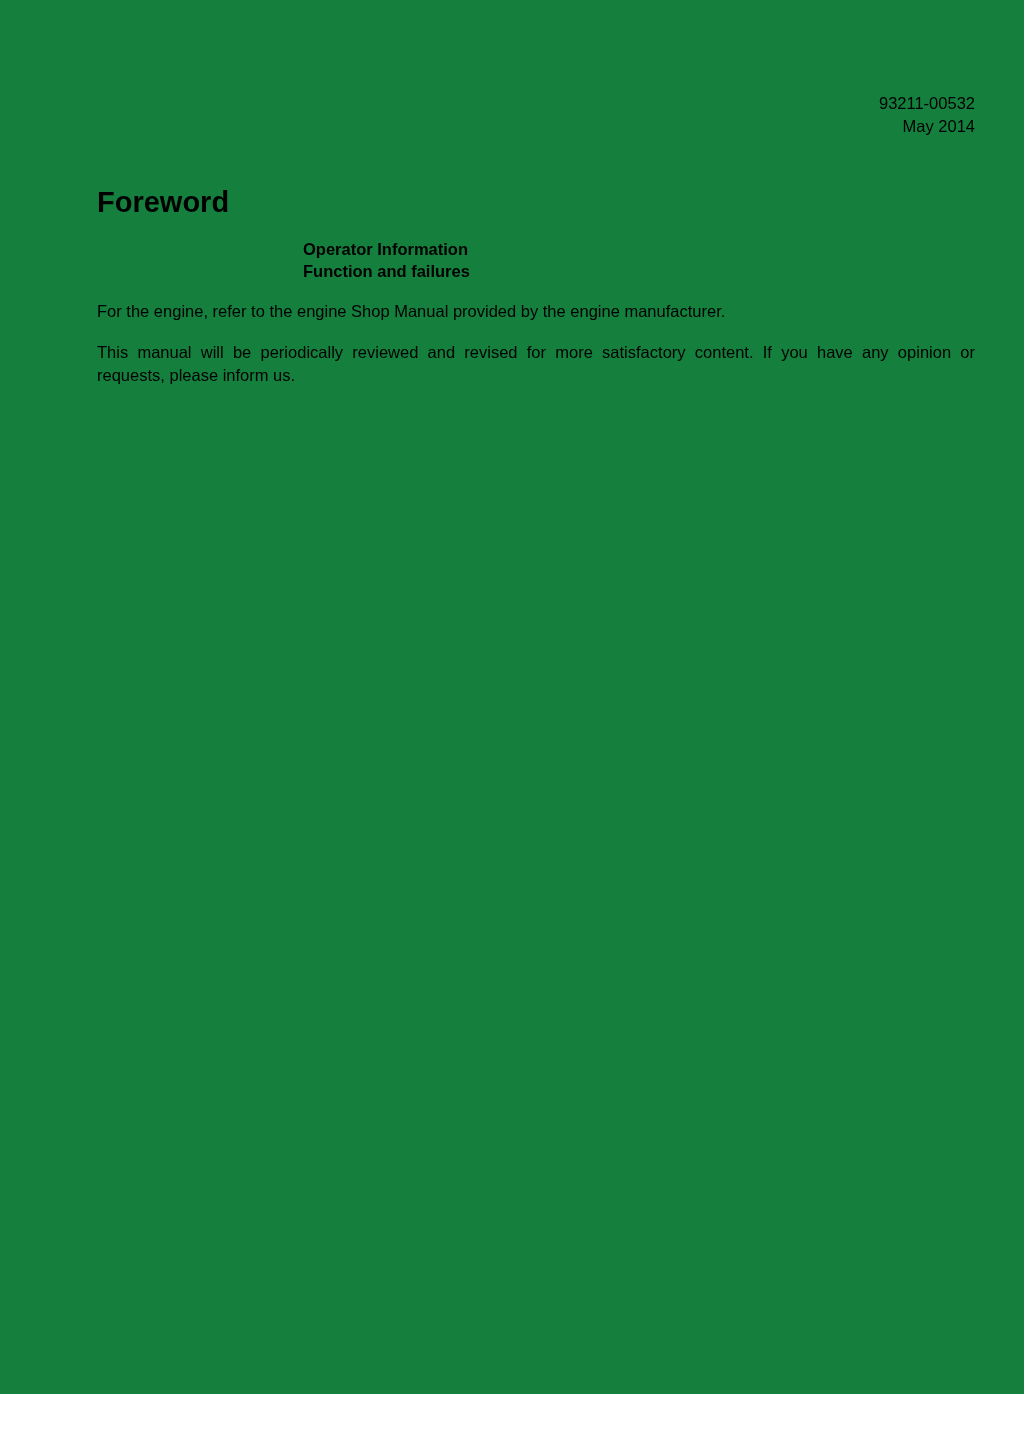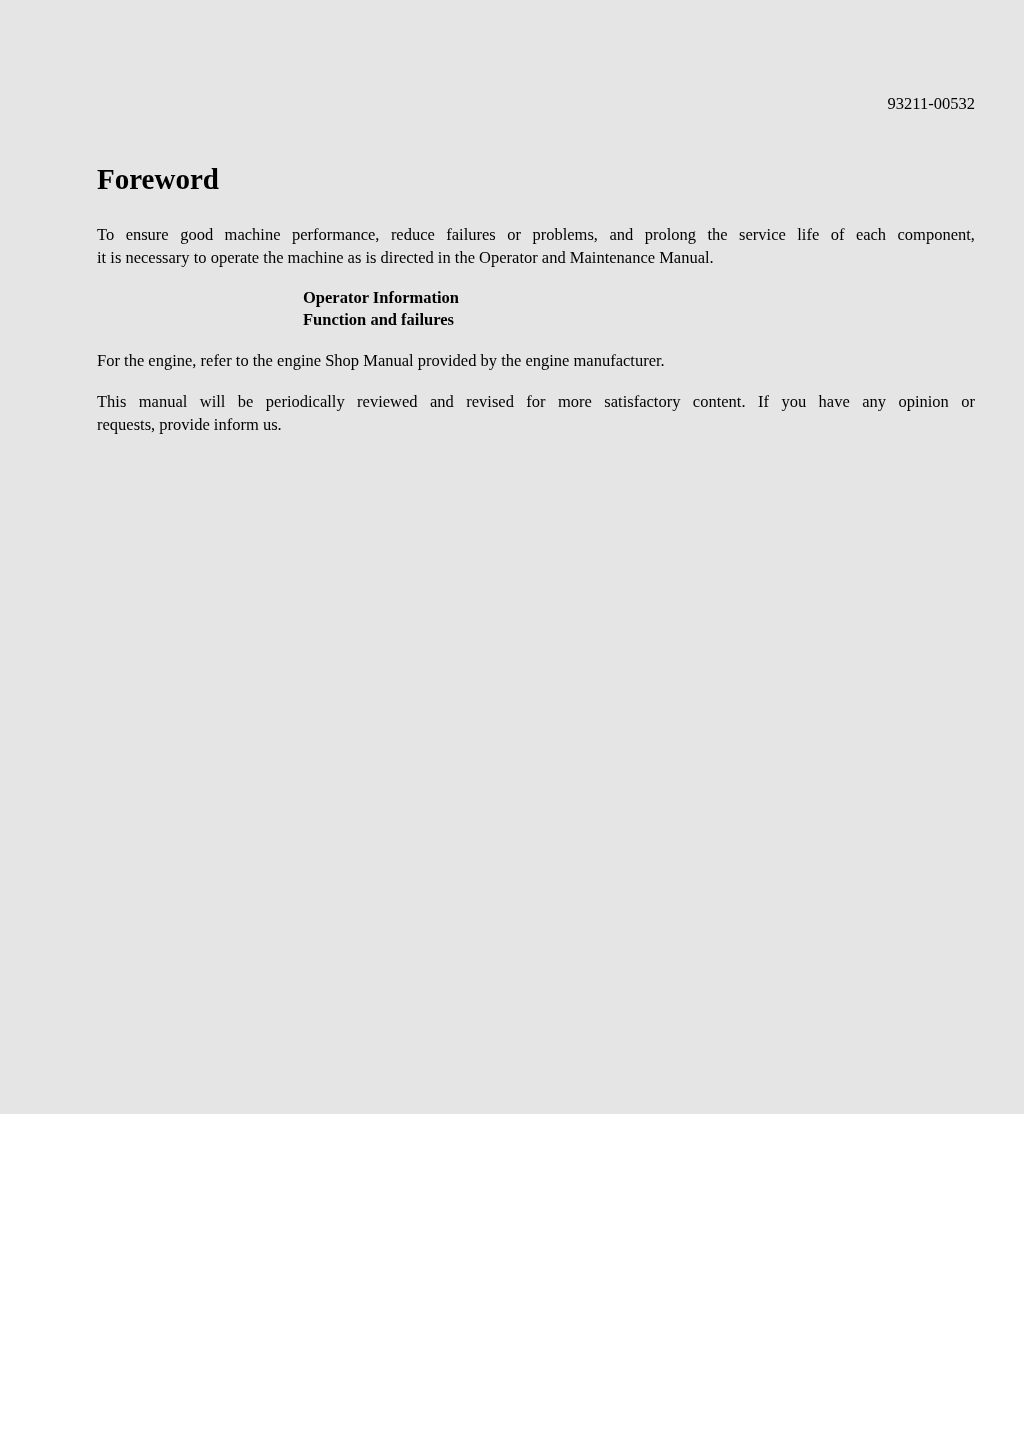--- a/index.html
+++ b/index.html
@@ -3,27 +3,26 @@
 <meta charset="utf-8">
 <style>
   html, body { margin: 0; padding: 0; }
   body {
     background: #ffffff;
     font-family: "Liberation Sans", sans-serif;
   }
   .page {
     position: relative;
     width: 1024px;
-    height: 1114px;
-    background: #e5e5e5;
+    height: 1394px;
+    background: #15803d;
     color: #000000;
     box-sizing: border-box;
     padding: 92px 49px 0 97px;
     overflow: hidden;
-    font-family: Liberation Serif, serif;
   }
   .doc-meta {
     text-align: right;
     font-size: 16.5px;
     line-height: 23px;
     color: #000000;
   }
   .title {
     margin: 46px 0 12px 0;
     font-size: 29px;
@@ -52,38 +51,35 @@
   }
   .ref-block .line { display: block; }
 </style>
 </head>
 <body>
 
 <div class="page">
 
   <div class="doc-meta">
     <div>93211-00532</div>
+    <div>May 2014</div>
   </div>
 
   <h1 class="title">Foreword</h1>
 
-  <p class="para first">
-    <span class="line jfull">To ensure good machine performance, reduce failures or problems, and prolong the service life of each component,</span>
-    <span class="line">it is necessary to operate the machine as is directed in the Operator and Maintenance Manual.</span>
-  </p>
 
 
   <div class="ref-block">
     <span class="line">Operator Information</span>
     <span class="line">Function and failures</span>
   </div>
 
   <p class="para">
     <span class="line">For the engine, refer to the engine Shop Manual provided by the engine manufacturer.</span>
   </p>
 
 
   <p class="para">
     <span class="line jfull">This manual will be periodically reviewed and revised for more satisfactory content. If you have any opinion or</span>
-    <span class="line">requests, provide inform us.</span>
+    <span class="line">requests, please inform us.</span>
   </p>
 
 </div>
 
 </body></html>

